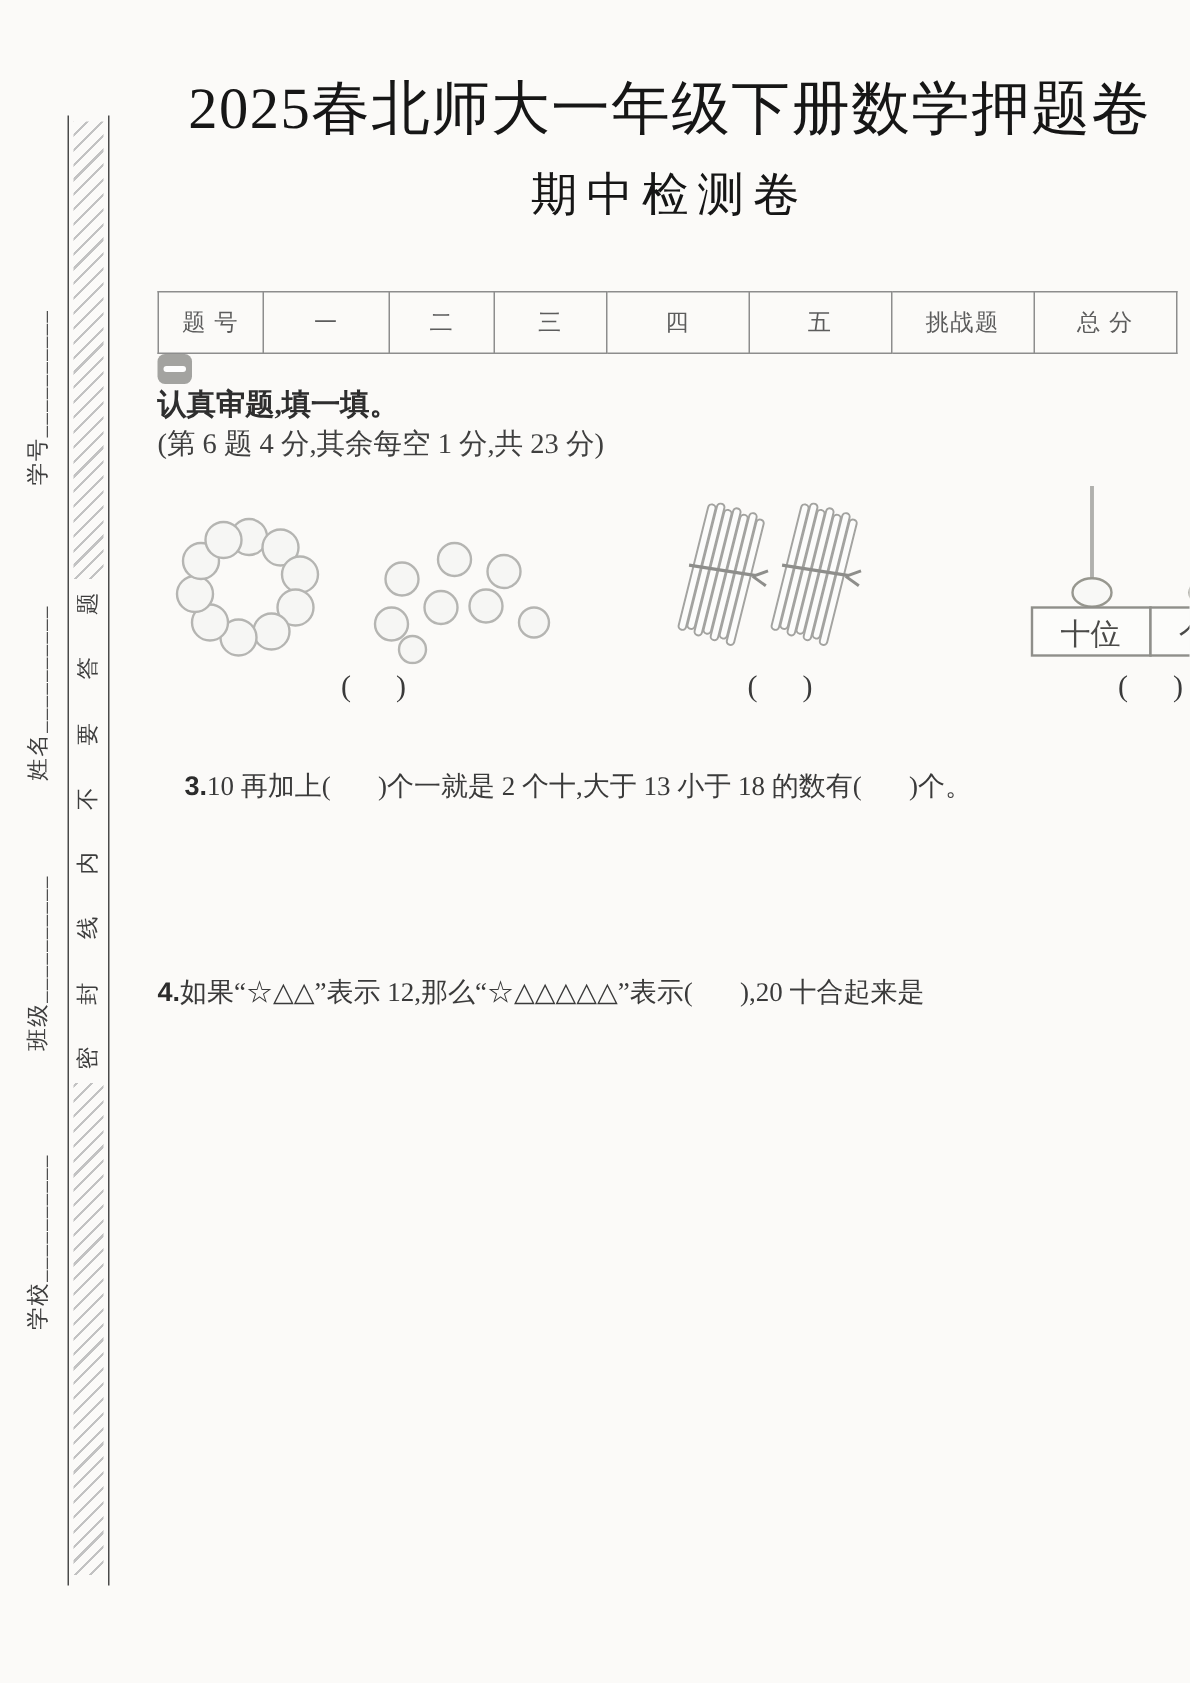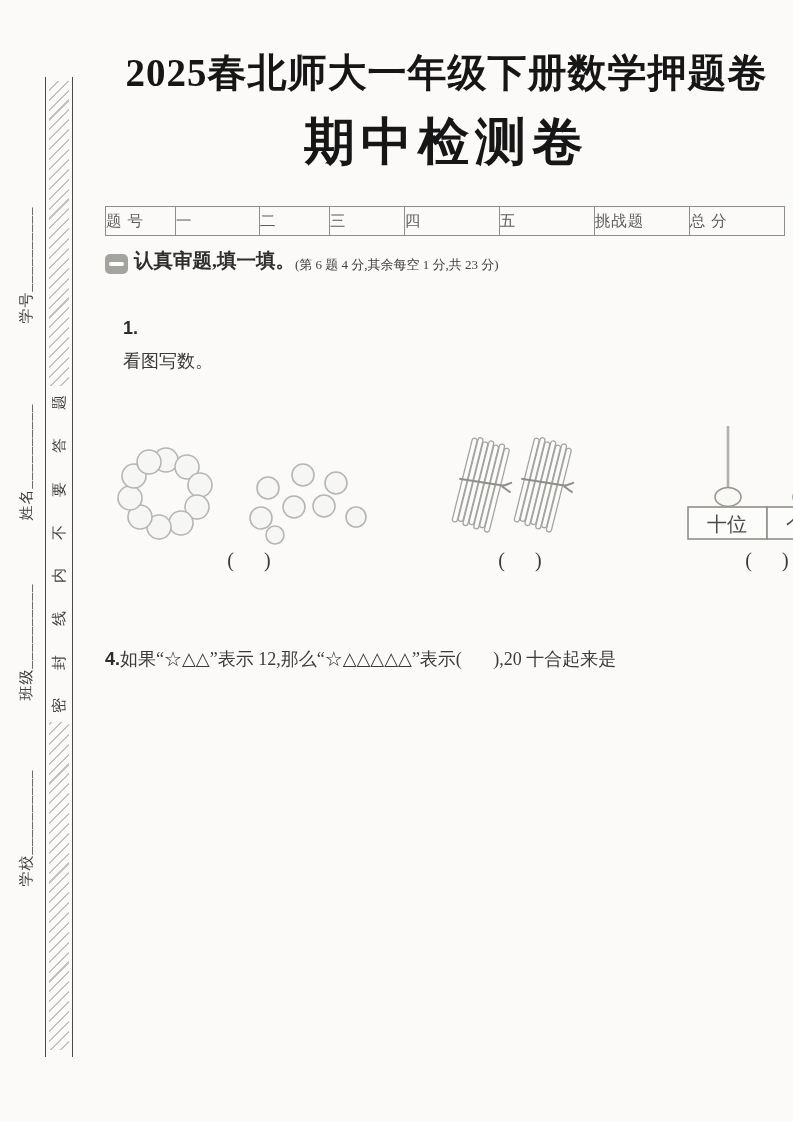--- a/index.html
+++ b/index.html
@@ -31,38 +31,38 @@
   .side-field {
     position:absolute; left:-60px; width:172px; height:22px; line-height:22px;
     transform:rotate(-90deg); font-size:15px; color:#3d3d3d;
     white-space:nowrap; text-align:center; letter-spacing:1px;
   }
   .sf-0 { top:254px; } .sf-1 { top:451px; } .sf-2 { top:631px; } .sf-3 { top:817px; }
 
   
   .main { position:absolute; left:105px; top:0; width:683px; }
 
-  .title { text-align:center; font-weight:700; color:#161616;
+  .title { text-align:center; font-weight:400; color:#161616;
     font-family:"Liberation Serif","DejaVu Serif",serif; }
   .title-1 { margin-top:44px; font-size:39px; line-height:58px; letter-spacing:1px; }
-  .title-2 { margin-top:12px; font-size:51px; line-height:56px; letter-spacing:6px; }
+  .title-2 { margin-top:0; font-size:31px; line-height:56px; letter-spacing:6px; }
 
   table.score { margin-top:36px; width:680px; border-collapse:collapse; table-layout:fixed; }
   table.score td {
-    border:1.2px solid #8d8d8d; height:29px; 
+    border:1.2px solid #8d8d8d; height:41px; text-align:center;
     font-size:15.5px; color:#5c5c5c; letter-spacing:1px;
   }
 
-  .sect { margin-top:11px; display:flex; align-items:flex-end; }
+  .sect { display:flex; align-items:flex-start;flex-direction:column; }
   .sect-icon { width:23px; height:20px; border-radius:5px; background:#a3a3a0;
     position:relative; margin-right:6px; flex:0 0 auto; }
   .sect-icon::after { content:""; position:absolute; left:4px; right:4px; top:8px; height:4px;
     background:#fdfdfd; border-radius:2px; }
   .sect-title { font-weight:bold; color:#2e2e2e; font-size:19.5px; }
-  .sect-note { font-size:13px; color:#3f3f3f; white-space:pre-wrap; }
+  .sect-note { font-size:19px; color:#3f3f3f; white-space:pre-wrap; }
 
   .q { margin-top:5px; font-size:18px; line-height:33px; white-space:pre-wrap; }
   .qnum { font-family:"Liberation Sans","DejaVu Sans",sans-serif; font-weight:bold; color:#2c2c2c; }
   .cont { padding-left:24px; }
 
   
   .q1-figs { margin-top:12px; display:flex; align-items:flex-end; padding:0 6px 0 8px; }
   .fig-block { display:flex; flex-direction:column; align-items:center; }
   .fb-beads { width:272px; }
   .fb-sticks { margin-left:60px; width:160px; }
@@ -123,24 +123,20 @@
     </tr>
   </tbody>
     </table>
 
   <div class="sect">
     <span class="sect-icon"></span>
     <span class="sect-title">认真审题,填一填。</span>
     <span class="sect-note">(第 6 题 4 分,其余每空 1 分,共 23 分)</span>
   </div>
 
-  <div class="q">
-    <span class="qnum">1.</span>
-    <span>看图写数。</span>
-  </div>
 
   <div class="q1-figs">
     <div class="fig-block fb-beads">
       <svg width="272" height="102" viewBox="0 0 272 102">
         <g fill="#f6f6f4" stroke="#b5b5b2" stroke-width="1.6">
           <circle cx="53" cy="17" r="12"></circle>
             <circle cx="74" cy="24" r="12"></circle>
             <circle cx="87" cy="42" r="12"></circle>
           <circle cx="84" cy="64" r="12"></circle>
             <circle cx="68" cy="80" r="12"></circle>
@@ -203,19 +199,22 @@
         <rect x="7" y="84" width="79" height="32" fill="#fcfcfa" stroke="#8f8f8a" stroke-width="1.6"></rect>
         <rect x="86" y="84" width="79" height="32" fill="#fcfcfa" stroke="#8f8f8a" stroke-width="1.6"></rect>
         <text x="46" y="108" font-size="20" fill="#4a4a48" text-anchor="middle">十位</text>
         <text x="125" y="108" font-size="20" fill="#4a4a48" text-anchor="middle">个位</text>
       </svg>
       <div class="paren-line">(      )</div>
     </div>
   </div>
 
 
+  <div class="q">
+    <span class="qnum">3.</span><span>10 再加上(       )个一就是 2 个十,大于 13 小于 18 的数有(       )个。</span>
+  </div>
 
   <div class="q">
     <div><span class="qnum">4.</span><span>如果“☆△△”表示 12,那么“☆△△△△△”表示(       ),20 十合起来是</span></div>
     
   </div>
 
 </div>
 
 </body></html>

